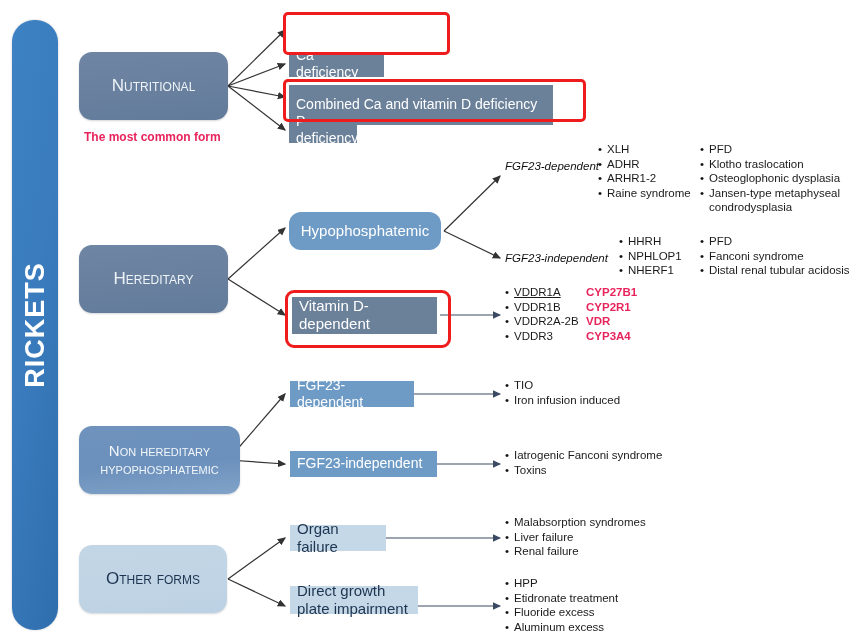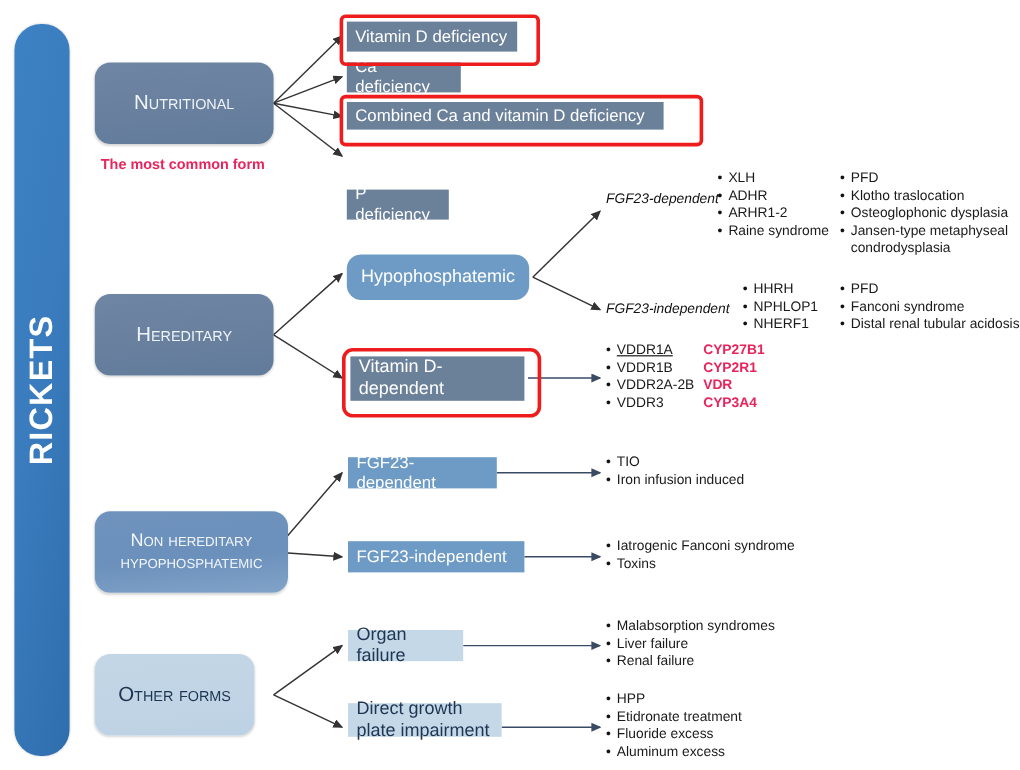--- a/index.html
+++ b/index.html
@@ -136,39 +136,36 @@
   <div class="note" style="left:84px;top:130px;">The most common form</div>
 
   <div class="cat dark" style="left:79px;top:245px;width:149px;height:68px;font-size:17px;">
     <span>Hereditary</span>
   </div>
 
   <div class="cat mid" style="left:79px;top:426px;width:149px;height:68px;font-size:15px;padding:0 6px;">
     <span>Non hereditary hypophosphatemic</span>
   </div>
 
-  <div class="cat light" style="left:79px;top:545px;width:133px;height:68px;font-size:17px;">
+  <div class="cat light" style="left:79px;top:545px;width:148px;height:68px;font-size:17px;">
     <span>Other forms</span>
   </div>
 
-  <div class="chip slate" style="left:289px;top:18px;width:142px;height:25px;font-size:14px;">
-    <span>Vitamin D deficiency</span>
-  </div>
   <div class="ring" style="left:283px;top:12px;width:161px;height:37px;"></div>
 
   <div class="chip slate" style="left:289px;top:52px;width:95px;height:25px;font-size:14px;">
     <span>Ca deficiency</span>
   </div>
 
-  <div class="chip slate" style="left:289px;top:85px;width:264px;height:23px;font-size:14px;">
+  <div class="chip slate" style="left:289px;top:85px;width:264px;height:40px;font-size:14px;">
     <span>Combined Ca and vitamin D deficiency</span>
   </div>
   <div class="ring" style="left:283px;top:79px;width:297px;height:37px;"></div>
 
-  <div class="chip slate" style="left:289px;top:118px;width:85px;height:25px;font-size:14px;margin-top:40px;">
+  <div class="chip slate" style="left:289px;top:118px;width:68px;height:25px;font-size:14px;">
     <span>P deficiency</span>
   </div>
 
   <div class="chip blue" style="left:289px;top:212px;width:152px;height:38px;font-size:15px;justify-content:center;border-radius:12px;">
     <span>Hypophosphatemic</span>
   </div>
 
   <div class="chip slate" style="left:292px;top:297px;width:145px;height:37px;font-size:15px;justify-content:center;">
     <span>Vitamin D-dependent</span>
   </div>

